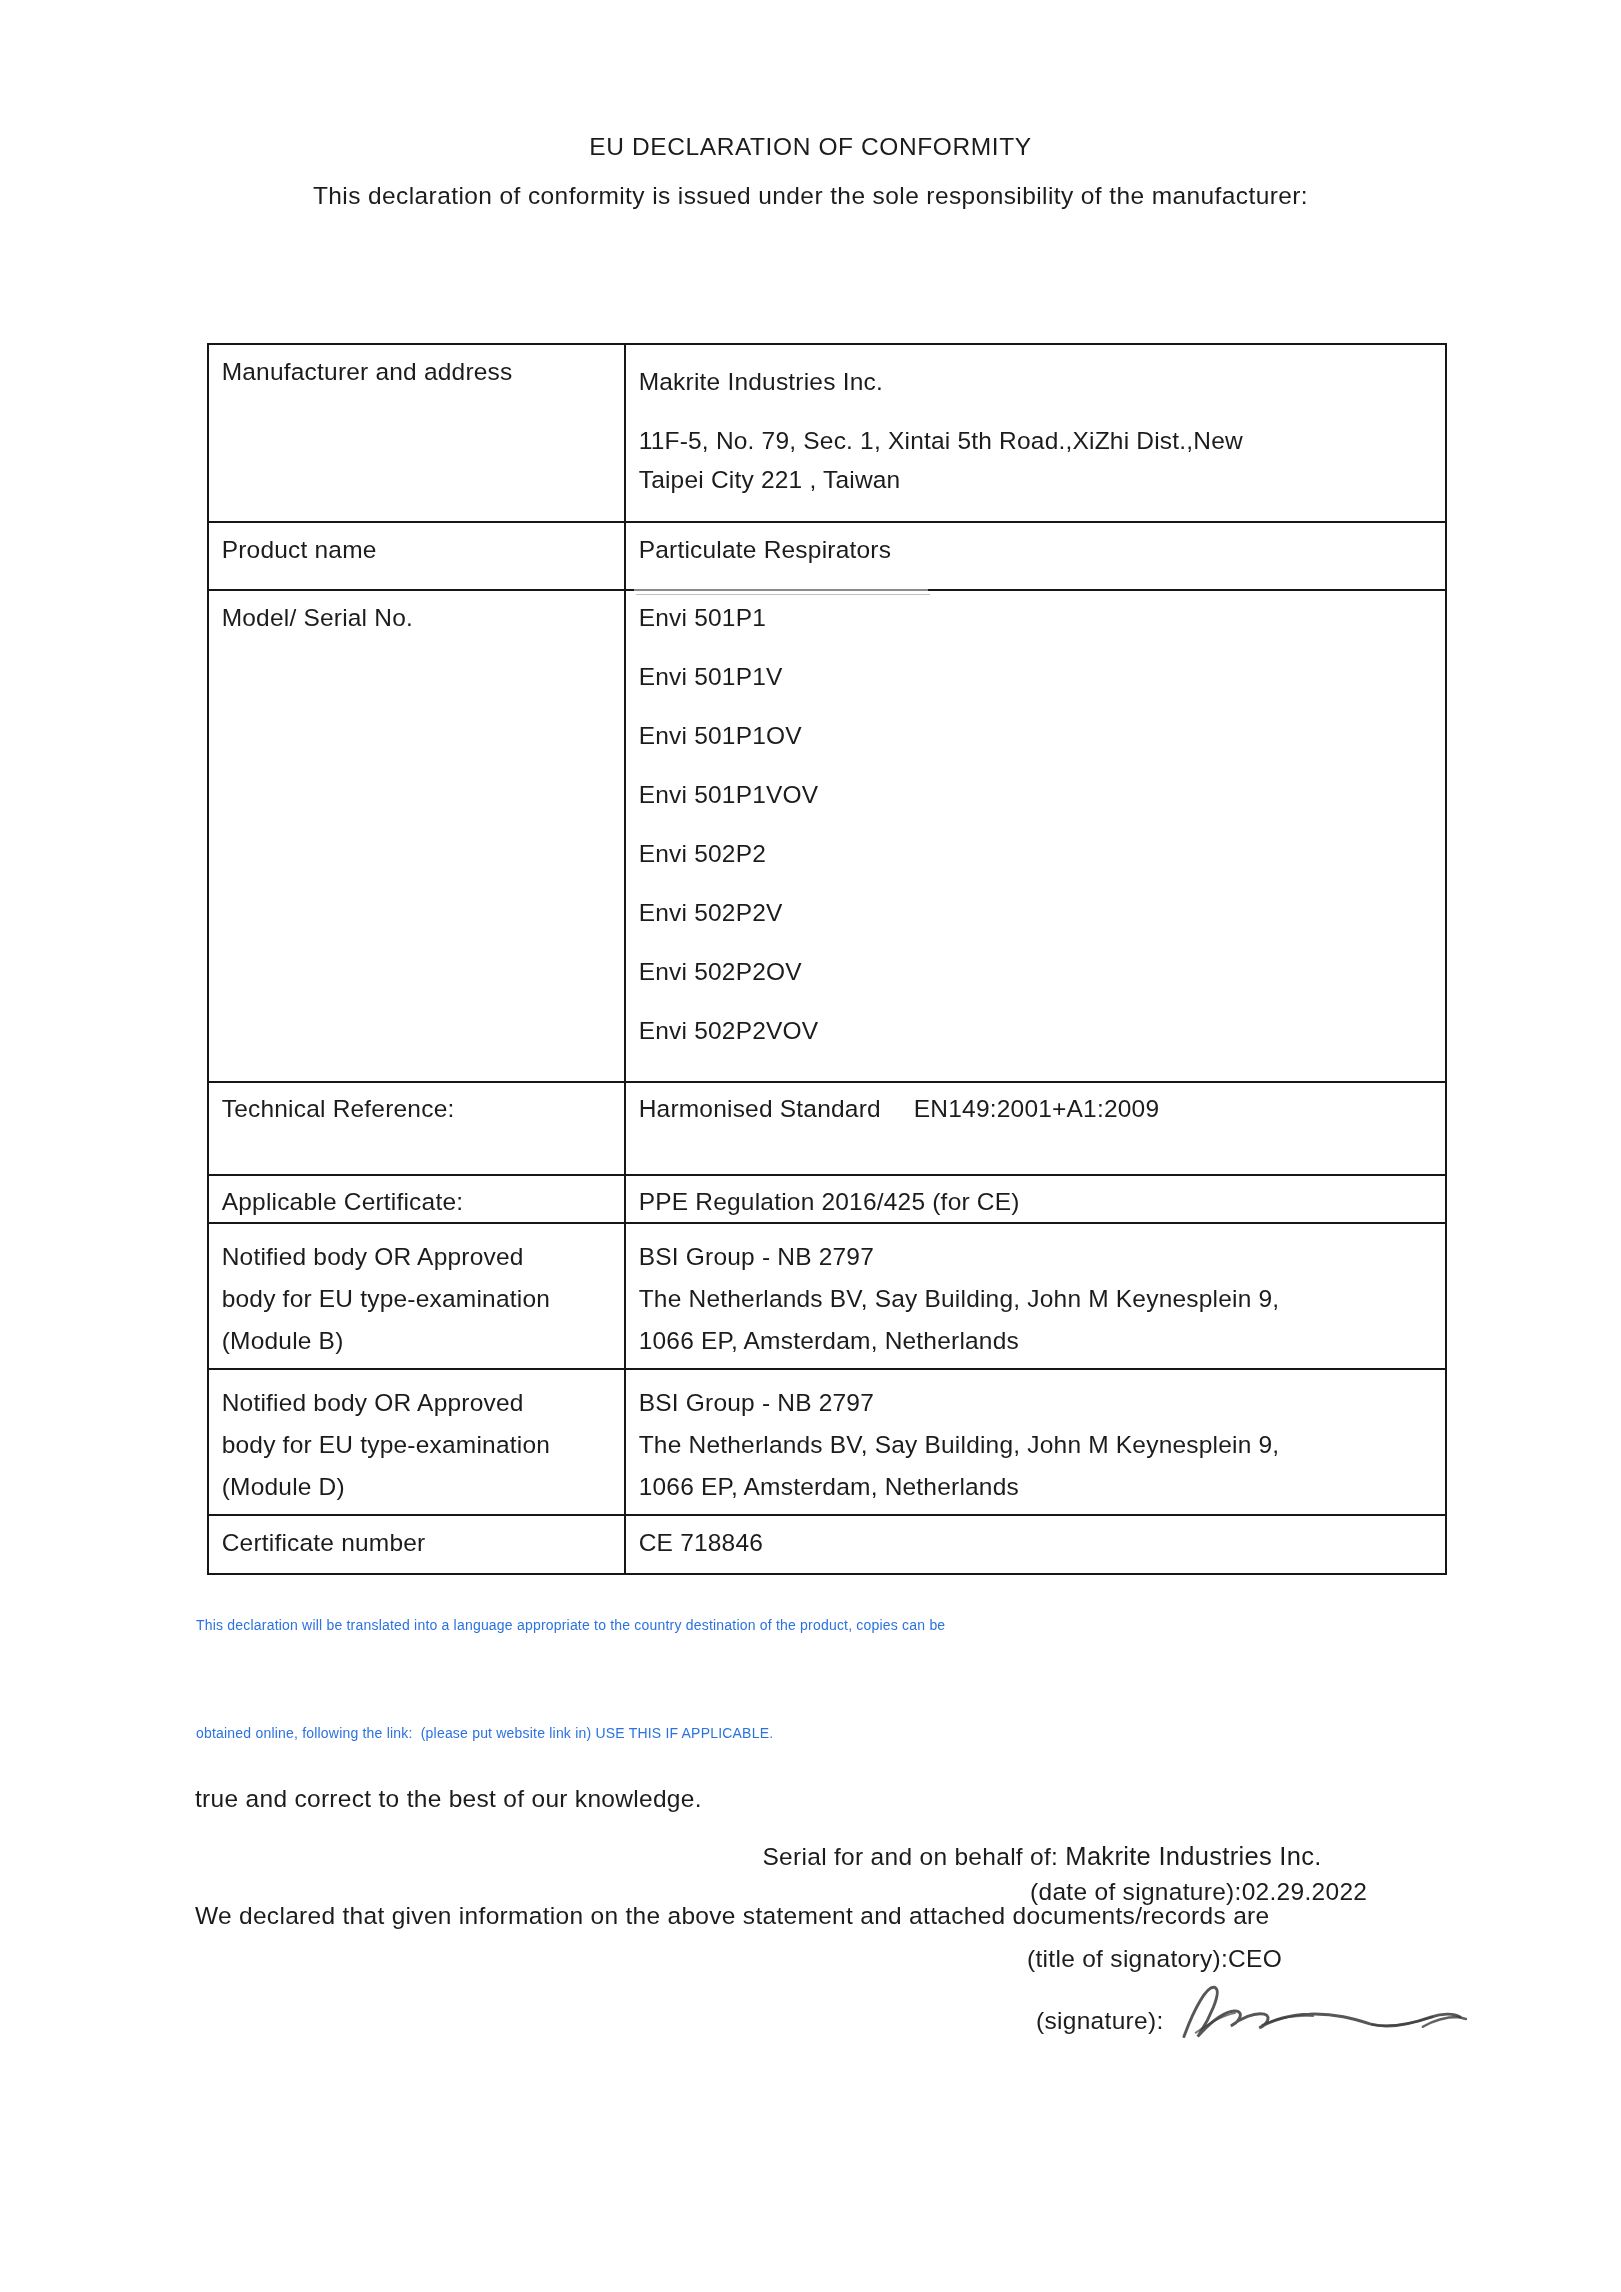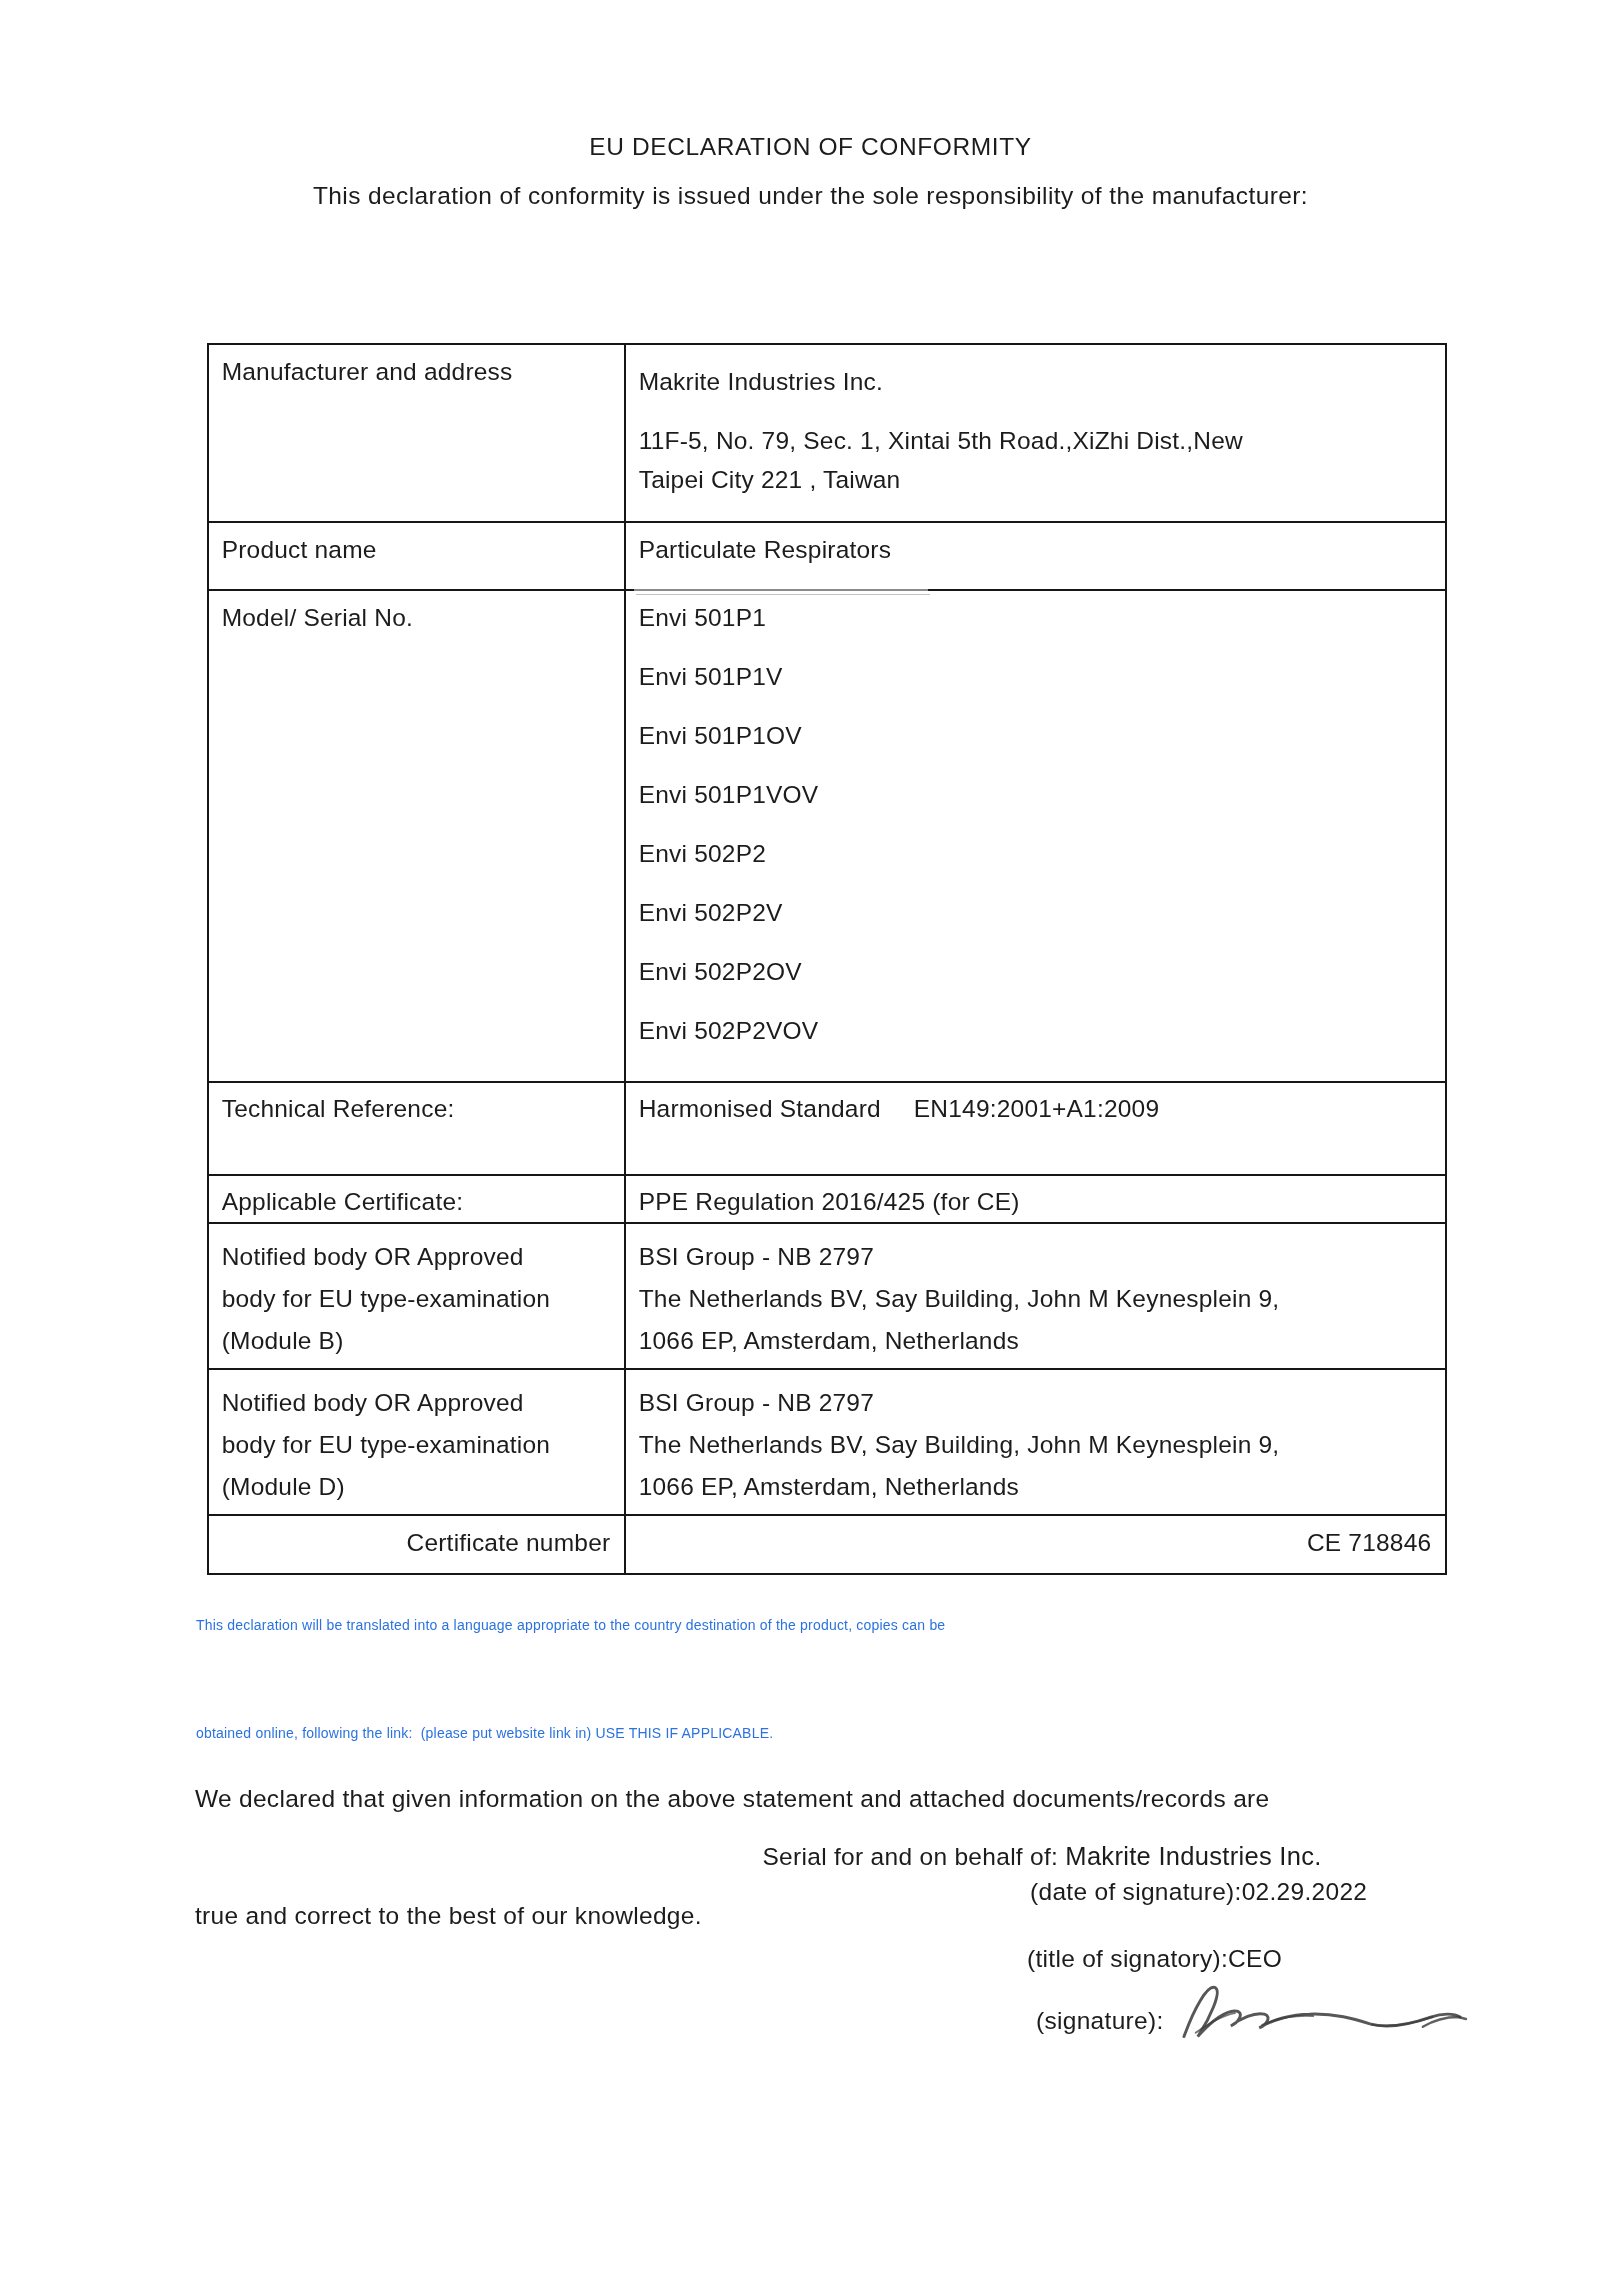--- a/index.html
+++ b/index.html
@@ -155,35 +155,35 @@
           <div>Notified body OR Approved</div>
           <div>body for EU type-examination</div>
           <div>(Module D)</div>
         </td>
         <td class="module-cell">
           <div>BSI Group - NB 2797</div>
           <div>The Netherlands BV, Say Building, John M Keynesplein 9,</div>
           <div>1066 EP, Amsterdam, Netherlands</div>
         </td>
       </tr>
-      <tr style="height:59px;text-align:right;">
+      <tr style="height:59px;">
         <td class="label-cell">Certificate number</td>
         <td>CE 718846</td>
       </tr>
     </tbody>
   </table>
 
   <div class="note">
     <div>This declaration will be translated into a language appropriate to the country destination of the product, copies can be</div>
     <div>obtained online, following the link:  (please put website link in) USE THIS IF APPLICABLE.</div>
   </div>
 
   <div class="declaration">
+    <div>true and correct to the best of our knowledge.</div>
     <div>We declared that given information on the above statement and attached documents/records are</div>
-    <div>true and correct to the best of our knowledge.</div>
   </div>
 
   <div class="sign-line sign-behalf">
     <span>Serial for and on behalf of: </span><span class="company">Makrite Industries Inc.</span>
   </div>
 
   <div class="sign-line sign-date">(date of signature):02.29.2022</div>
   <div class="sign-line sign-title">(title of signatory):CEO</div>
   <div class="sign-line sign-sig">(signature):</div>
 

